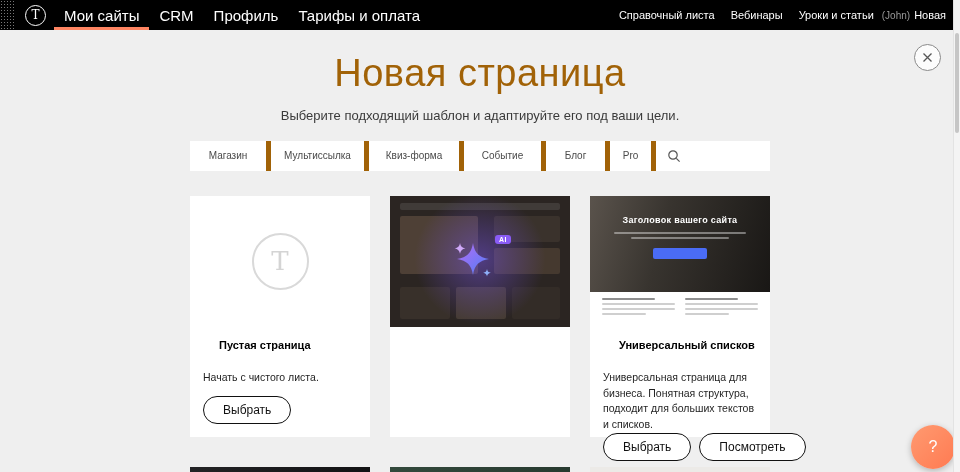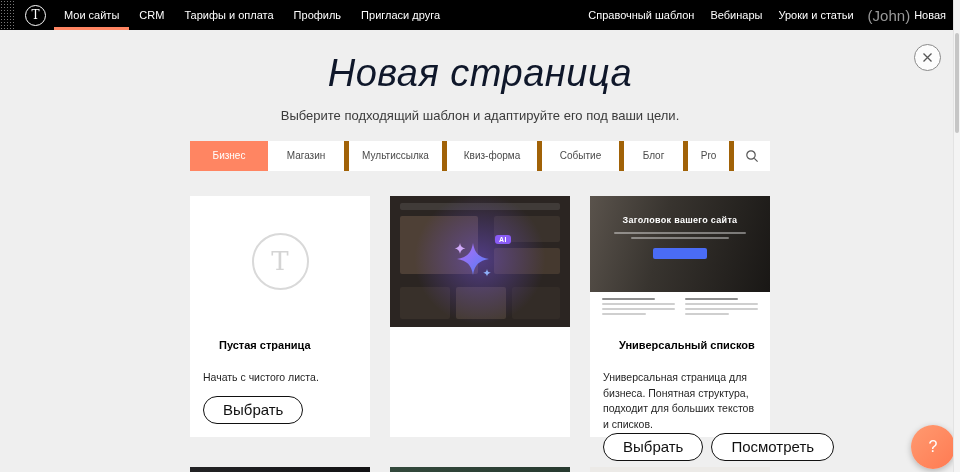--- a/index.html
+++ b/index.html
@@ -15,34 +15,34 @@
   .topbar { height:30px; background:#000; display:flex; align-items:stretch; color:#fff; position:relative; z-index:10; }
   .corner-pattern { flex:0 0 15px; height:30px;
     background-color:#000;
     background-image:radial-gradient(#777 0.8px, transparent 0.9px);
     background-size:3px 3px; }
   .logo { width:21px; height:21px; border:1.5px solid #fff; border-radius:50%;
     align-self:center; margin-left:10px; flex:0 0 auto;
     display:flex; align-items:center; justify-content:center; cursor:pointer; }
   .logo-t { font-family:"DejaVu Serif","Liberation Serif",serif; font-size:12px; line-height:1; color:#fff; }
   .main-nav { display:flex; margin-left:8px; }
-  .nav-item { display:flex; align-items:center; padding:3px 10px 0 10px; font-size:11px;
+  .nav-item { display:flex; align-items:center; padding:3px 10px 0 10px; font-size:15px;
     color:#fff; cursor:pointer; border-bottom:3px solid transparent; white-space:nowrap; }
   .nav-item.active { border-bottom-color:#ff8562; }
   .right-nav { margin-left:auto; display:flex; align-items:center; padding-right:14px; }
   .right-nav .rnav-item { font-size:11px; color:#fff; padding:0 8px; cursor:pointer; white-space:nowrap; }
-  .user { color:#999; font-size:15px; margin-left:6px; white-space:nowrap; }
+  .user { color:#999; font-size:10px; white-space:nowrap; }
   .logout { color:#fff; font-size:11px; margin-left:4px; cursor:pointer; white-space:nowrap; }
 
   
   .close-btn { position:absolute; top:44px; right:19px; width:27px; height:27px;
     border-radius:50%; border:1px solid #8a8a8a; background:#fcfcfc;
     display:flex; align-items:center; justify-content:center; cursor:pointer; z-index:5; }
   .page-title { margin-top:23px; text-align:center; font-size:38px; line-height:1.1;
-    font-weight:400; color:#0f172a; letter-spacing:0.5px;font-style:italic; }
+    font-weight:400; color:#a16207; letter-spacing:0.5px; }
   .page-subtitle { margin-top:13px; text-align:center; font-size:13px; color:#3a3a3a; }
 
   
   .tabs { width:580px; margin:18px auto 0; display:flex; height:30px; background:#fff; }
   .tab { display:flex; align-items:center; justify-content:center; font-size:10px;
     color:#4a4a4a; border-right:5px solid #a16207; cursor:pointer; flex:0 0 auto; }
   .tab:last-child { border-right:none; }
   .tab.active { background:#ff8562; color:#fff; border-right:none; }
   .t1{width:78px}.t2{width:81px}.t3{width:98px}.t4{width:95px}
   .t5{width:82px}.t6{width:64px}.t7{width:46px}.t8{width:36px}
@@ -50,21 +50,21 @@
   
   .cards { width:580px; margin:25px auto 0; display:grid;
     grid-template-columns:repeat(3,180px); column-gap:20px; row-gap:30px; }
   .card { background:#fff; height:241px; display:flex; flex-direction:column; cursor:pointer; }
   .card-media { flex:0 0 131px; height:131px; position:relative; overflow:hidden; }
   .card-body { flex:1; padding:12px 13px 13px; display:flex; flex-direction:column; }
   .card-title { font-size:11px; font-weight:700; color:#000;margin-left:16px; }
   .card-desc { font-size:10.5px; line-height:1.5; color:#1f1f1f; margin-top:19px; }
   .card-actions { margin-top:auto; display:flex; gap:8px; }
   .pill-btn { height:28px; padding:0 19px; border:1px solid #111; border-radius:15px;
-    background:#fff; font-size:15px; color:#111; cursor:pointer;
+    background:#fff; font-size:12px; color:#111; cursor:pointer;
     font-family:inherit; display:flex; align-items:center; white-space:nowrap; }
 
   
   .media-blank { display:flex; align-items:center; justify-content:center; background:#fff; }
   .blank-ring { width:57px; height:57px; border:2px solid #d9d9d9; border-radius:50%;
     display:flex; align-items:center; justify-content:center; }
   .blank-t { font-family:"DejaVu Serif","Liberation Serif",serif; font-size:26px; color:#d4d4d4; }
 
   
   .media-ai { background:#2b2522; }
@@ -117,44 +117,42 @@
 <body>
 
 <header class="topbar">
   <div class="corner-pattern"></div>
   <div class="logo">
     <span class="logo-t">T</span>
   </div>
   <nav class="main-nav">
     <a class="nav-item active">Мои сайты</a>
     <a class="nav-item">CRM</a>
+    <a class="nav-item">Профиль</a>
     <a class="nav-item">Тарифы и оплата</a>
-    <a class="nav-item">Профиль</a>
-    <a class="nav-item">Пригласи друга</a>
   </nav>
   <nav class="right-nav">
-    <a class="rnav-item">Справочный шаблон</a>
+    <a class="rnav-item">Справочный листа</a>
     <a class="rnav-item">Вебинары</a>
     <a class="rnav-item">Уроки и статьи</a>
     <span class="user">(John)</span>
     <a class="logout">Новая</a>
   </nav>
 </header>
 
 <button class="close-btn">
   <svg width="11" height="11" viewBox="0 0 11 11">
     <path d="M1.5 1.5 L9.5 9.5 M9.5 1.5 L1.5 9.5" stroke="#555" stroke-width="1.3" fill="none"></path>
   </svg>
 </button>
 
 <h1 class="page-title">Новая страница</h1>
 <p class="page-subtitle">Выберите подходящий шаблон и адаптируйте его под ваши цели.</p>
 
 <div class="tabs">
-  <div class="tab t1 active">Бизнес</div>
   <div class="tab t2">Магазин</div>
   <div class="tab t3">Мультиссылка</div>
   <div class="tab t4">Квиз-форма</div>
   <div class="tab t5">Событие</div>
   <div class="tab t6">Блог</div>
   <div class="tab t7">Pro</div>
   <div class="tab t8">
     <svg width="14" height="14" viewBox="0 0 14 14">
       <circle cx="6" cy="6" r="4.2" stroke="#555" stroke-width="1.2" fill="none"></circle>
       <line x1="9.3" y1="9.3" x2="12.6" y2="12.6" stroke="#555" stroke-width="1.2"></line>

